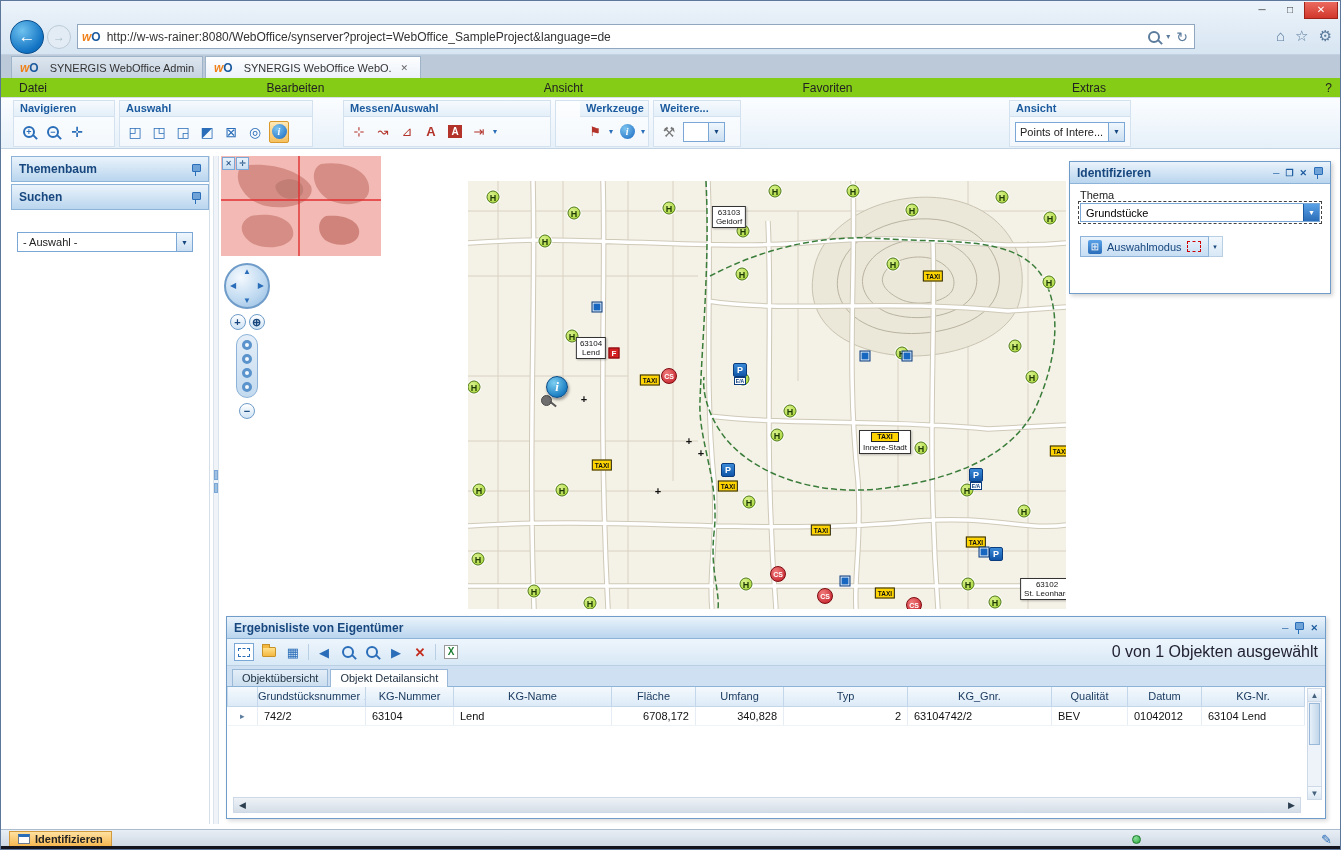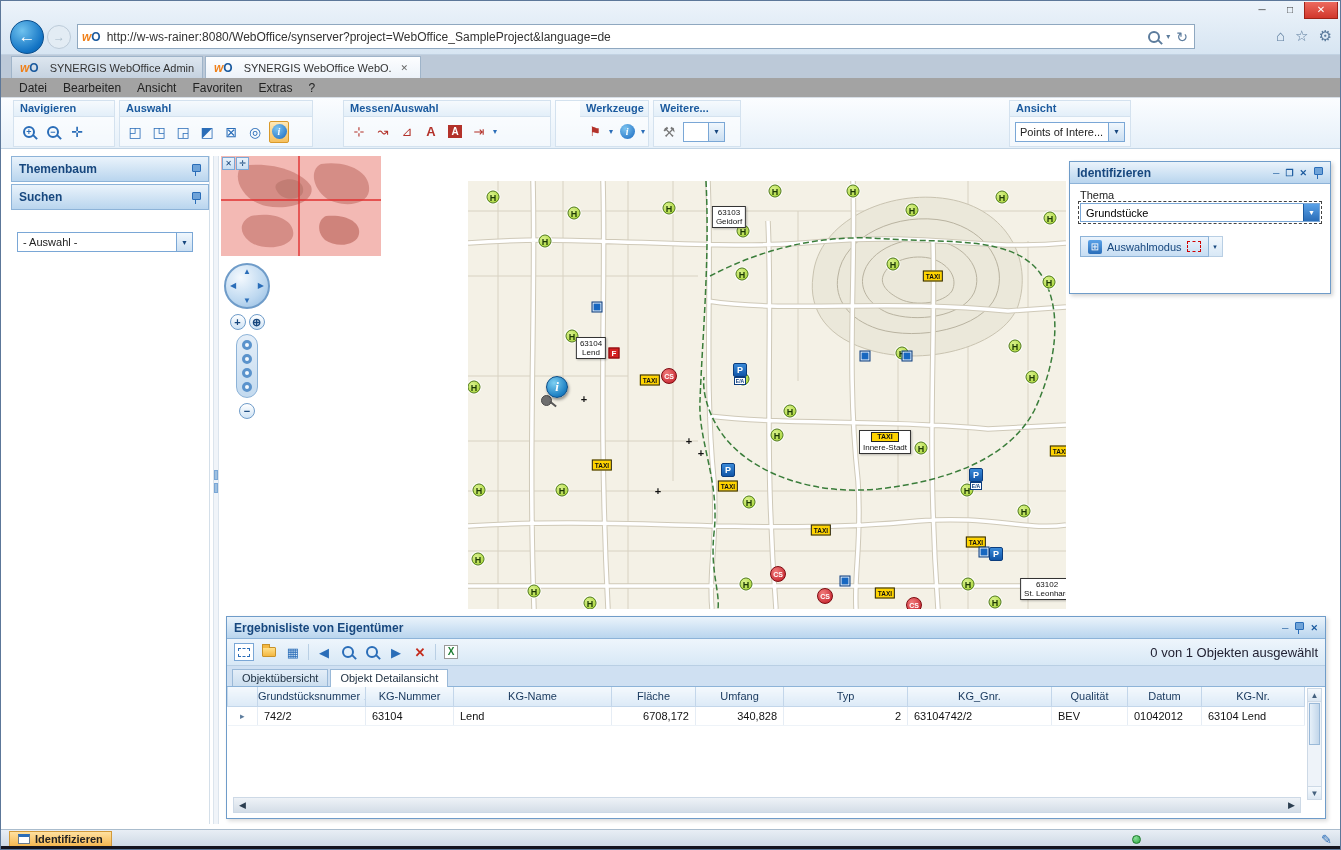--- a/index.html
+++ b/index.html
@@ -30,21 +30,21 @@
 
   
   .tabsrow { position:absolute; top:54px; left:0; right:0; height:23px; background:#bcc9d8; }
   .tab { position:absolute; top:1px; height:22px; display:flex; align-items:center; gap:5px; font-size:11px; color:#333; padding:0 8px; border:1px solid #9fb4c9; border-bottom:none; }
   .tab.inactive { left:10px; width:192px; background:linear-gradient(#dde6ef,#c5d2e0); }
   .tab.active { left:204px; width:216px; background:linear-gradient(#fdfeff,#ecf2f9); }
   .tab .lbl { flex:1; overflow:hidden; white-space:nowrap; }
   .tab-close { font-size:9px; color:#666; padding:1px 3px; border:1px solid transparent; }
 
   
-  .menubar { position:absolute; top:77px; left:0; right:0; height:20px; background:#a3a3a3; border-bottom:1px solid #d7dee6; display:flex; align-items:center; padding-left:10px; }
+  .menubar { position:absolute; top:77px; left:0; right:0; height:20px; background:#84cc16; border-bottom:1px solid #d7dee6; display:flex; align-items:center; padding-left:10px;justify-content:space-between; }
   .menu-item { font-size:12px; color:#222; padding:1px 8px; }
 
   
   .toolbar { position:absolute; top:97px; left:0; right:0; height:51px; background:linear-gradient(#fbfdff,#e6f0f9); border-bottom:1px solid #c2d4e4; }
   .tgroup { position:absolute; top:2px; height:47px; border:1px solid #d4e2ef; background:rgba(255,255,255,.5); }
   .tgroup-title { font-size:11px; font-weight:bold; color:#1b5a9e; padding:1px 6px 0; height:16px; background:linear-gradient(#f6fafd,#e3eff9); border-bottom:1px solid #d4e2ef; white-space:nowrap; }
   .tgroup-body { display:flex; align-items:center; padding:3px 5px; gap:4px; height:29px; }
   .tbtn { min-width:20px; height:22px; display:flex; align-items:center; justify-content:center; font-size:14px; color:#2a6db8; }
   .tbtn.red { color:#b3322a; font-size:13px; }
   .tbtn.bold { font-weight:bold; }
@@ -125,21 +125,21 @@
   .dashed-rect { width:14px; height:11px; border:1px dashed #d00000; }
   .mode-caret { width:14px; height:21px; display:flex; align-items:center; justify-content:center; font-size:7px; color:#17477e; border:1px solid #b9cfe4; border-left:none; background:linear-gradient(#f2f8fd,#d8e8f6); }
 
   
   .results { position:absolute; left:225px; top:467px; width:1100px; height:203px; background:#fff; border:1px solid #6f9cc9; box-shadow:2px 2px 4px rgba(0,0,0,.15); z-index:7; }
   .rtoolbar { height:27px; background:linear-gradient(#eef5fc,#d8e8f6); border-bottom:1px solid #b9cfe4; display:flex; align-items:center; padding:0 7px; gap:6px; }
   .ri { display:flex; align-items:center; justify-content:center; min-width:18px; height:18px; font-size:13px; color:#2a6db8; }
   .ri.framed { border:1px solid #7aa7d6; background:#fff; width:20px; height:18px; }
   .ri.red { color:#c42b1c; font-weight:bold; }
   .rsep { width:1px; height:16px; background:#b9cfe4; }
-  .rstatus { margin-left:auto; font-size:13px; color:#223; }
+  .rstatus { margin-left:auto; font-size:16px; color:#223; }
   .rtabs { height:21px; background:#cfe0f2; border-bottom:1px solid #8db3d8; display:flex; align-items:flex-end; padding-left:5px; gap:2px; }
   .rtab { font-size:11px; padding:2px 9px; background:linear-gradient(#e4eef8,#cbdeef); border:1px solid #9ab9d8; border-bottom:none; color:#234; }
   .rtab.active { background:#fff; position:relative; top:1px; padding-bottom:3px; }
   .tablewrap { position:relative; height:116px; overflow:hidden; }
   table.grid { border-collapse:collapse; table-layout:fixed; width:1078px; font-size:11px; }
   table.grid th { background:linear-gradient(#f4f9fd,#dcead8 ); background:linear-gradient(#f4f9fd,#dceaf7); border:1px solid #c3d6ea; border-top:none; height:19px; font-weight:normal; color:#17375c; overflow:hidden; white-space:nowrap; }
   table.grid td { border-right:1px solid #e6edf5; border-bottom:1px solid #eef3f8; height:19px; padding:0 6px; color:#111; overflow:hidden; white-space:nowrap; }
   table.grid th:nth-child(1){width:30px;} table.grid th:nth-child(2){width:108px;}
   table.grid th:nth-child(3){width:88px;} table.grid th:nth-child(4){width:158px;}
   table.grid th:nth-child(5){width:84px;} table.grid th:nth-child(6){width:88px;}

